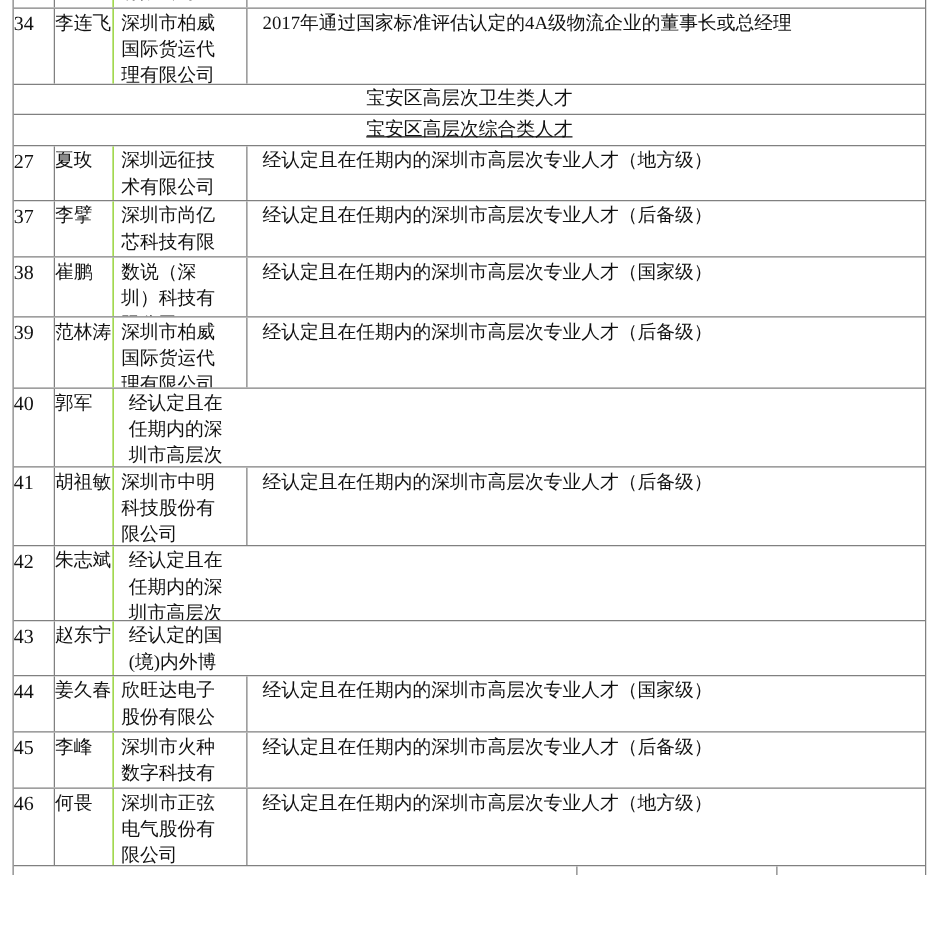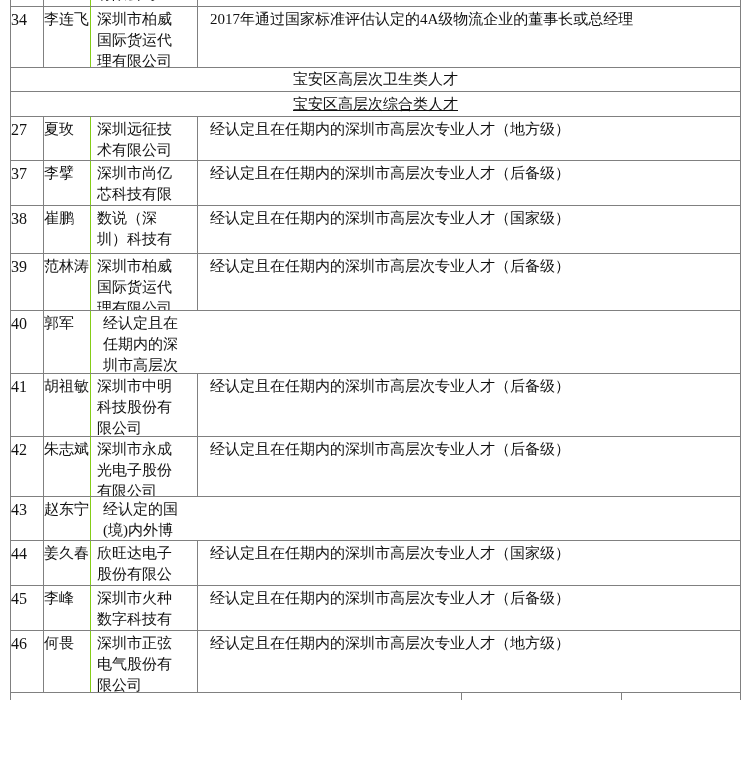--- a/index.html
+++ b/index.html
@@ -131,21 +131,20 @@
   <div class="row" style="height:63px">
     <div class="cell cell-no">41</div>
     <div class="cell cell-name">胡祖敏</div>
     <div class="cell cell-company">深圳市中明科技股份有限公司</div>
     <div class="cell cell-desc">经认定且在任期内的深圳市高层次专业人才（后备级）</div>
   </div>
 
   <div class="row" style="height:60px">
     <div class="cell cell-no">42</div>
     <div class="cell cell-name">朱志斌</div>
-    <div class="cell cell-company">深圳市永成光电子股份有限公司</div>
     <div class="cell cell-desc">经认定且在任期内的深圳市高层次专业人才（后备级）</div>
   </div>
 
   <div class="row" style="height:44px">
     <div class="cell cell-no">43</div>
     <div class="cell cell-name">赵东宁</div>
     <div class="cell cell-desc">经认定的国(境)内外博士后出站人员</div>
   </div>
 
   <div class="row" style="height:45px">

